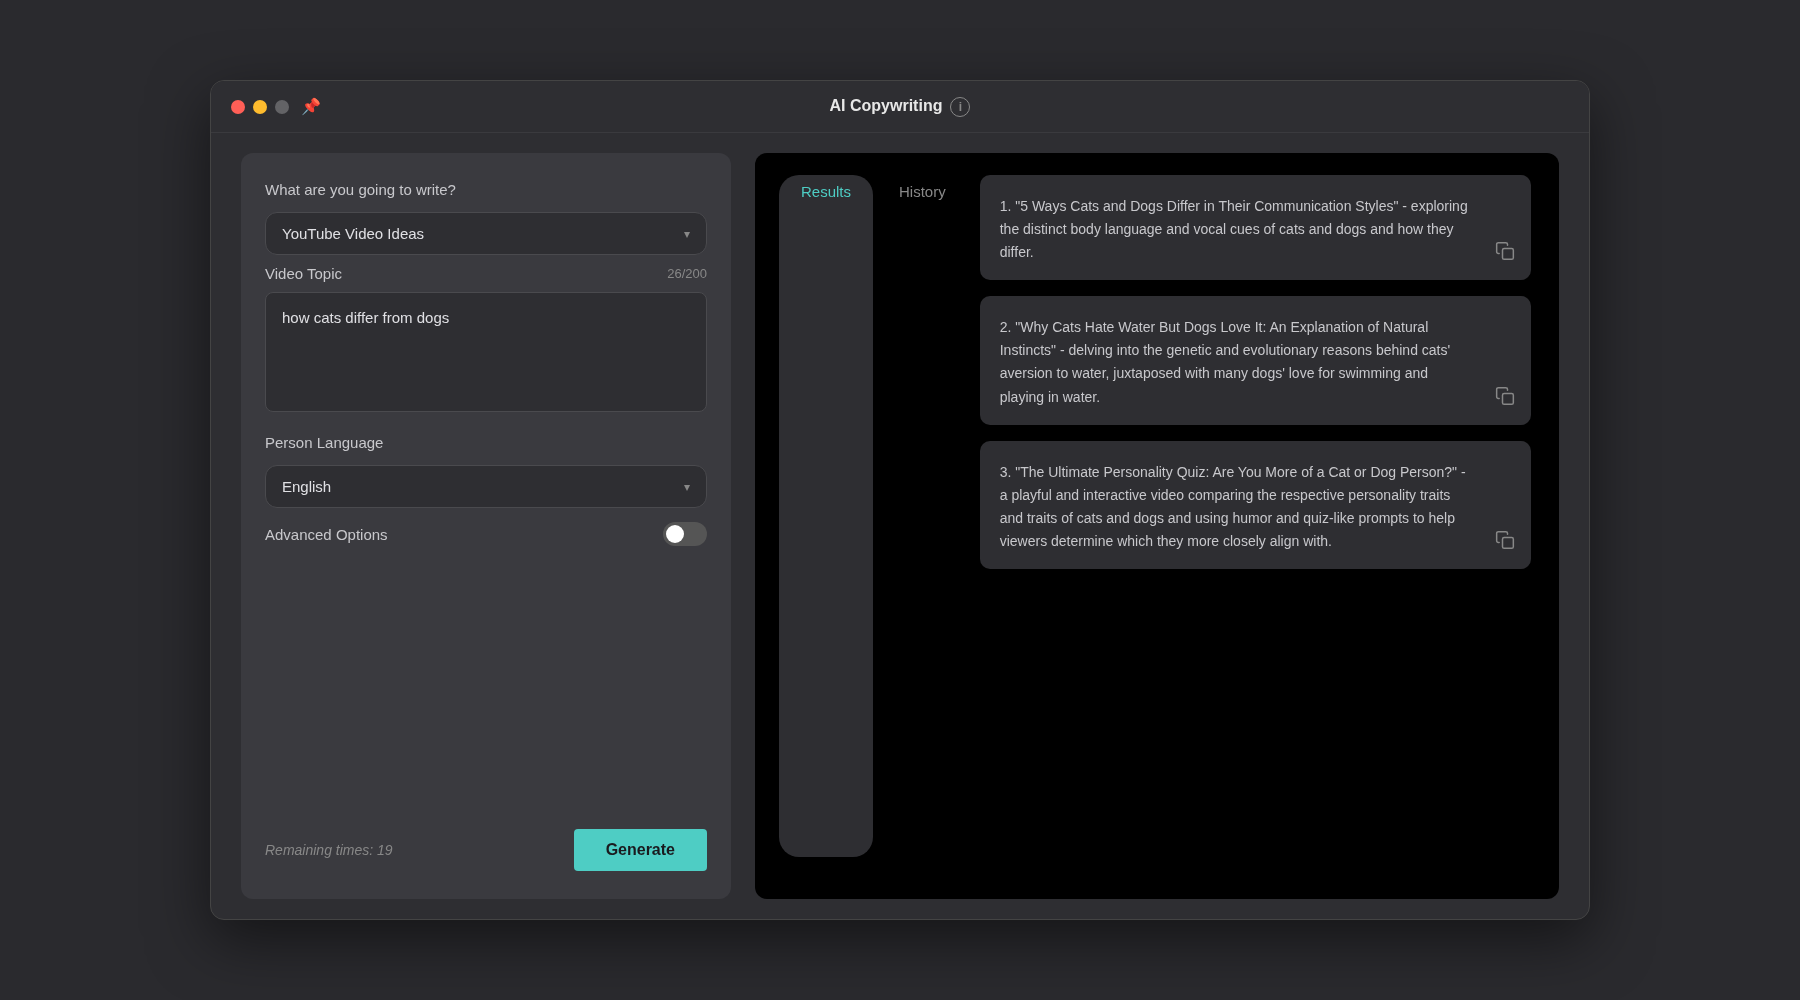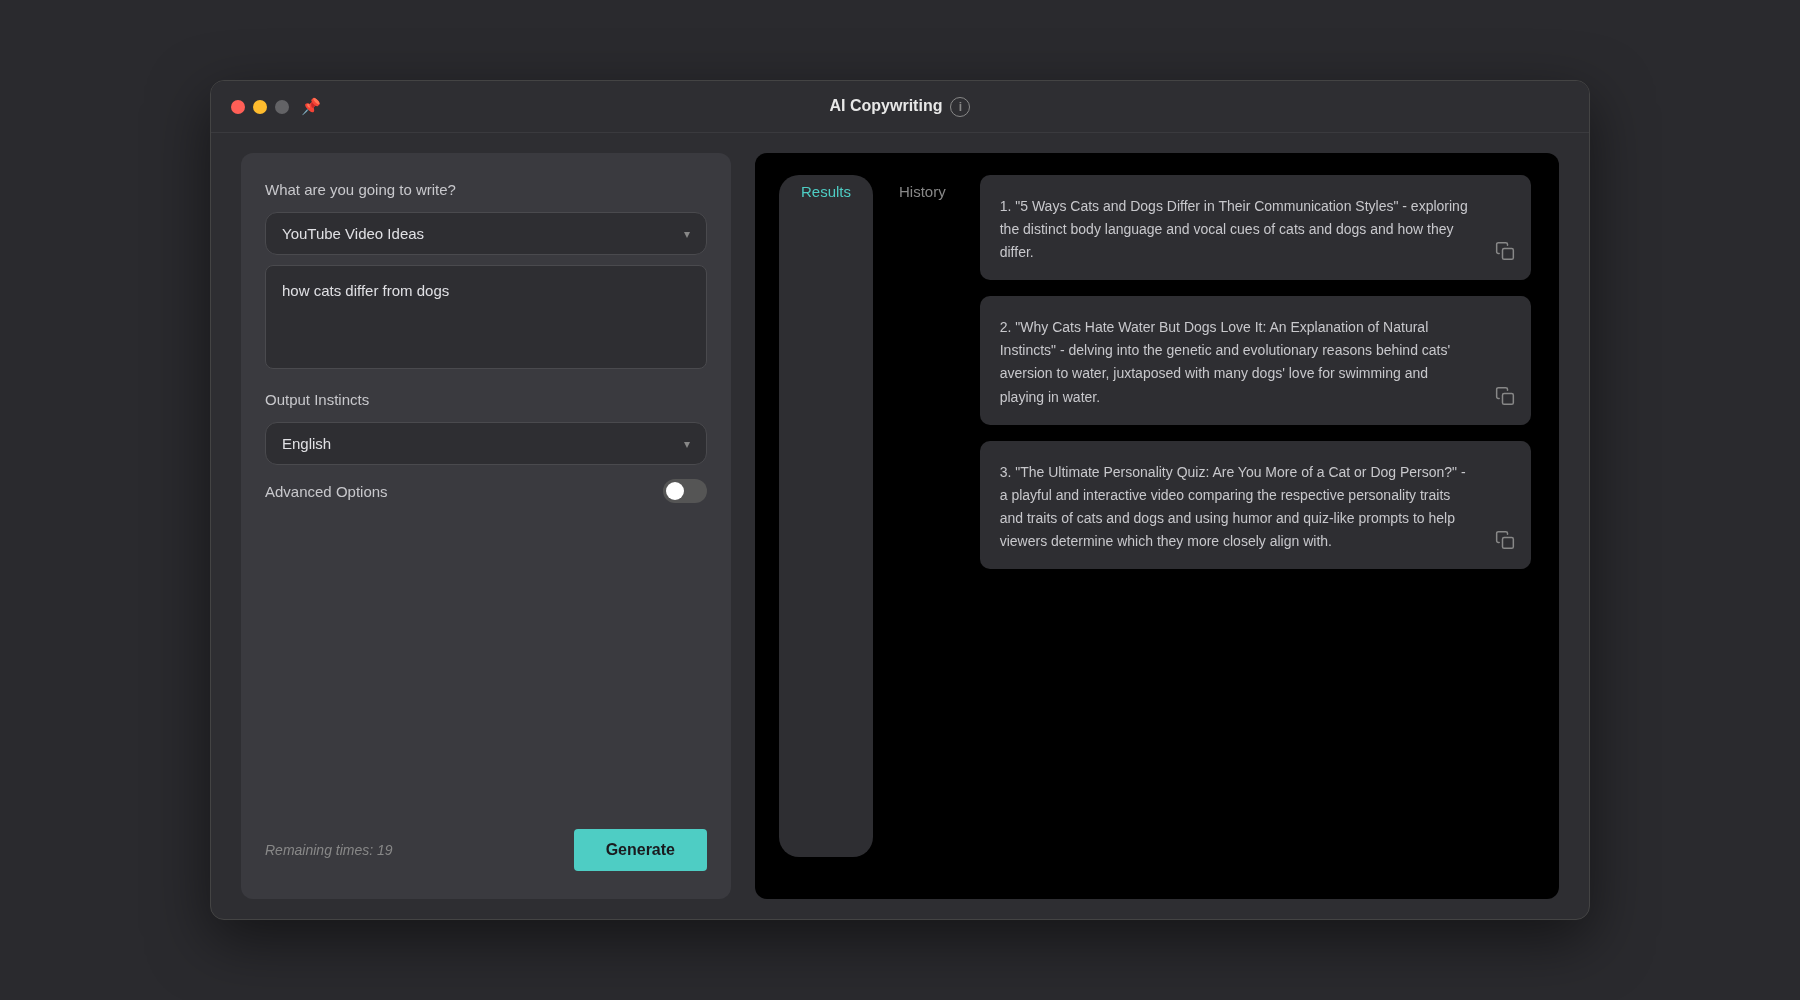--- a/index.html
+++ b/index.html
@@ -145,21 +145,21 @@
     }
 
     .textarea {
       background-color: #2e2e32;
       border: 1px solid #4a4a4e;
       border-radius: 8px;
       padding: 14px 16px;
       color: #e0e0e4;
       font-size: 15px;
       resize: none;
-      height: 104px;
+      height: 120px;
       width: 100%;
       outline: none;
       font-family: inherit;
       margin-bottom: 22px;
       line-height: 1.5;
     }
 
     .textarea::placeholder {
       color: #666;
     }
@@ -322,23 +322,27 @@
   <div class="main-content">
 
     <div class="left-panel">
       <div class="section-label">What are you going to write?</div>
 
       <div class="dropdown">
         <span>YouTube Video Ideas</span>
         <span class="dropdown-arrow">▾</span>
       </div>
 
+      <div class="field-header">
+        <span class="section-label" style="margin-bottom:0">Video Topic</span>
+        <span class="char-count">26/200</span>
+      </div>
       <textarea class="textarea" style="">how cats differ from dogs</textarea>
 
-      <div class="section-label">Output Instincts</div>
+      <div class="section-label">Person Language</div>
       <div class="dropdown">
         <span>English</span>
         <span class="dropdown-arrow">▾</span>
       </div>
 
       <div class="advanced-row">
         <span class="section-label" style="margin-bottom:0">Advanced Options</span>
         <div class="toggle-container">
           <div class="toggle-track"></div>
           <div class="toggle-thumb"></div>

